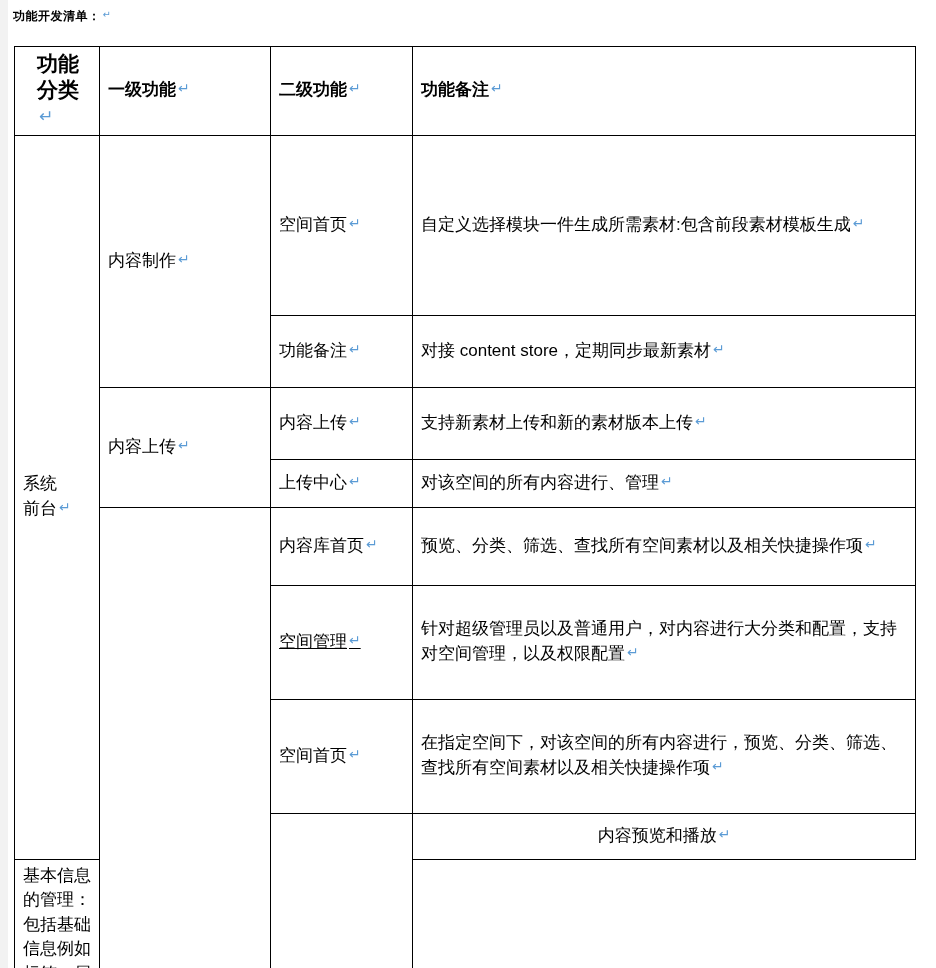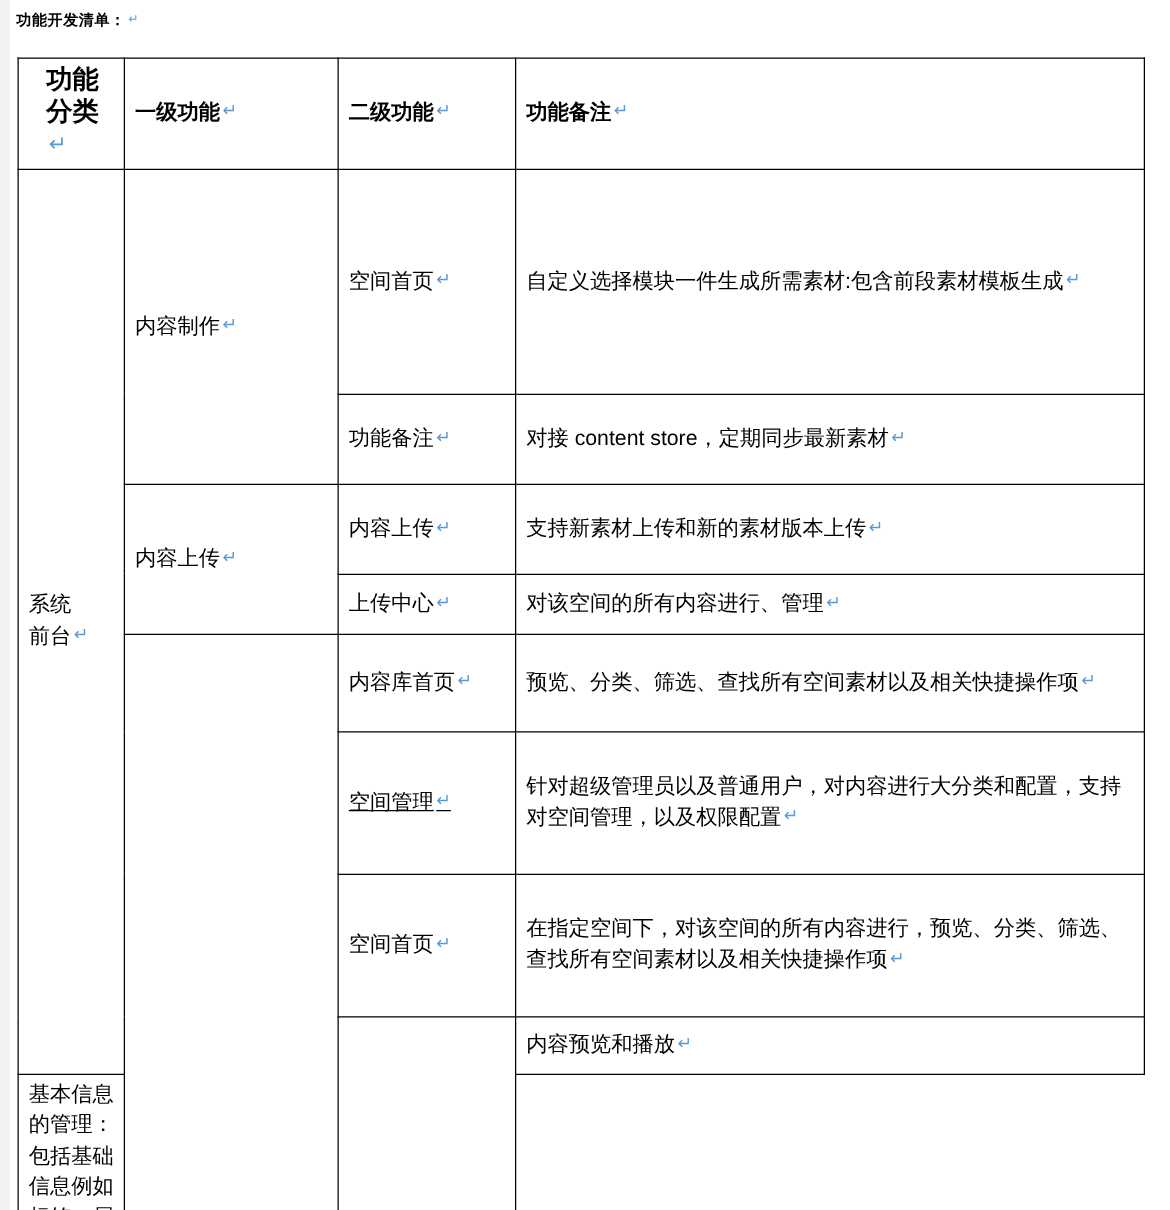--- a/index.html
+++ b/index.html
@@ -88,21 +88,21 @@
   td.lvl2 { padding-left: 10px; line-height: 1.32; }
   td.note { padding-left: 10px; margin-top: 32px; }
 
   .h-prod   { height: 170px; }
   .h-sync   { height: 62px; }
   .h-upl    { height: 62px; }
   .h-upc    { height: 38px; margin-left: 19px; }
   .h-lib    { height: 68px; font-family: Liberation Serif, serif; }
   .h-space  { height: 104px; text-decoration: underline; }
   .h-shome  { height: 104px; margin-top: 40px; }
-  .h-play   { height: 36px; }
+  .h-play   { height: 36px; text-align: center; }
   .h-detail { height: 140px; }
 </style>
 </head>
 <body>
 
 <div class="left-gutter"></div>
 
 <div class="page">
 
   <div class="doc-title"><span>功能开发清单</span><span class="colon">：</span><span class="pilcrow">↵</span></div>

